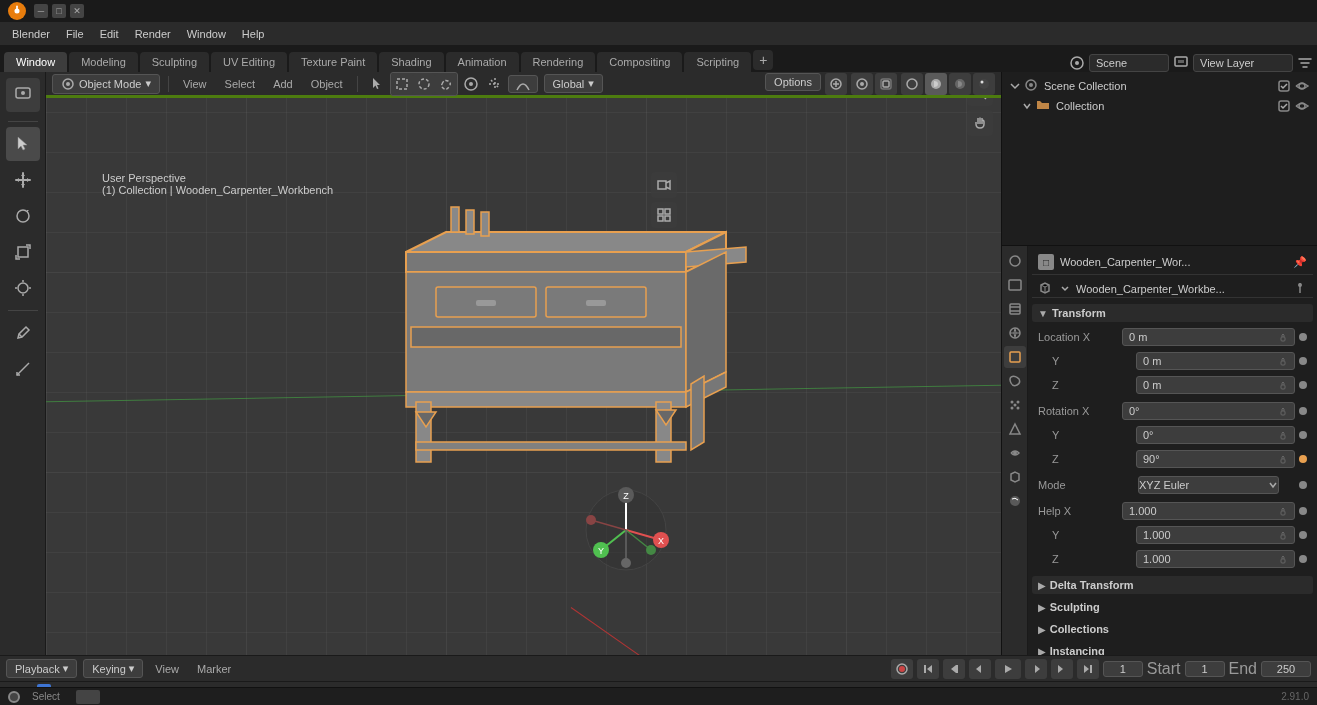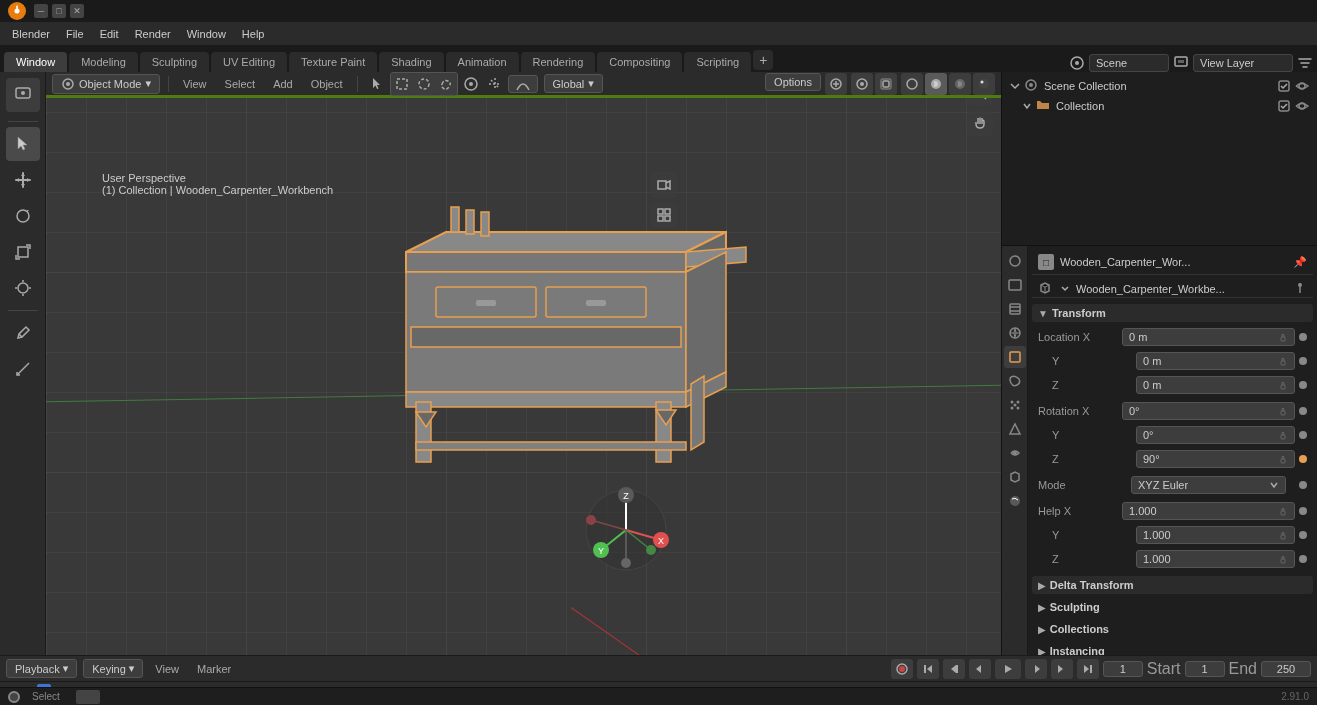--- a/index.html
+++ b/index.html
@@ -413,29 +413,29 @@
     .prop-value span { color: #ccc; }
     .prop-dot { width: 8px; height: 8px; background: #888; border-radius: 50%; }
     .prop-dot.yellow { background: #e8a050; }
     .prop-row-indent {
       padding-left: 20px;
     }
 
     
     .mode-row {
       display: flex; align-items: center;
-      padding: 2px 6px; gap: 13px; margin-bottom: 2px;
+      padding: 2px 6px; gap: 20px; margin-bottom: 2px;
     }
     .mode-label { font-size: 11px; color: #999; width: 80px; }
     .mode-select {
       flex: 1;
       background: #3d3d3d;
       border: 1px solid #555;
       border-radius: 3px;
-      padding: 2px 6px;
+      padding: 2px 0;
       font-size: 11px;
       color: #ccc;
       display: flex; align-items: center; justify-content: space-between;
       cursor: pointer;
     }
 
     
     #timeline {
       position: absolute;
       bottom: 0; left: 0; right: 0;

